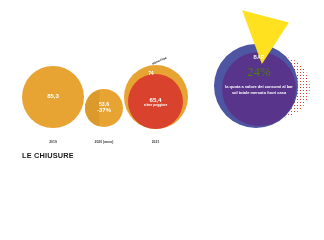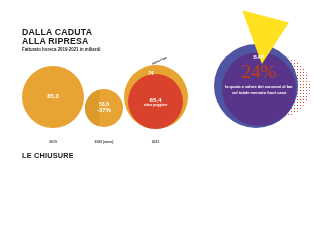--- a/index.html
+++ b/index.html
@@ -134,42 +134,37 @@
     clip-path:polygon(6% 4%, 96% 26%, 44% 100%);
   }
 
   .bar-tag{
     position:absolute;left:22px;top:55px;width:74px;
     text-align:center;font-size:4.6px;font-weight:bold;color:#ffffff;
     letter-spacing:0.3px;
   }
   .big-pct{
     position:absolute;left:22px;top:62px;width:74px;
-    text-align:center;font-size:19px;font-weight:normal;color:#c2410c;
+    text-align:center;font-size:13px;font-weight:normal;color:#4d7c0f;
     font-family:"Liberation Serif","DejaVu Serif",serif;
     line-height:20px;
   }
   .desc{
     position:absolute;left:24px;top:84px;width:70px;
     text-align:center;font-size:4px;line-height:5.6px;
     font-weight:bold;color:#ffffff;
   }
 </style>
 </head>
 <body>
 
 <div id="root">
 
   <div class="left-panel">
 
-    <div class="title-block">
-      <div class="title-line">DALLA CADUTA</div>
-      <div class="title-line">ALLA RIPRESA</div>
-      <div class="subtitle">Fatturato horeca 2019-2021 in miliardi</div>
-    </div>
 
     <div class="bubble b2019"></div>
     <div class="bubble b2021-ring"></div>
     <div class="bubble b2020"></div>
     <div class="overlap-tint"></div>
     <div class="bubble b2021"></div>
 
     <div class="bubble-label lbl-2019">85,3</div>
     <div class="bubble-label lbl-2020-val">53,6</div>
     <div class="bubble-label lbl-2020-pct">-37%</div>

